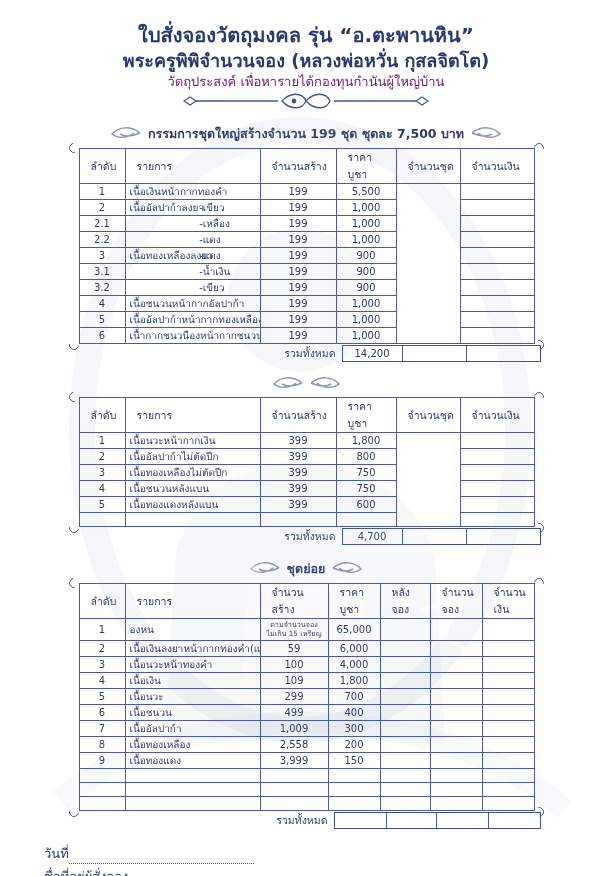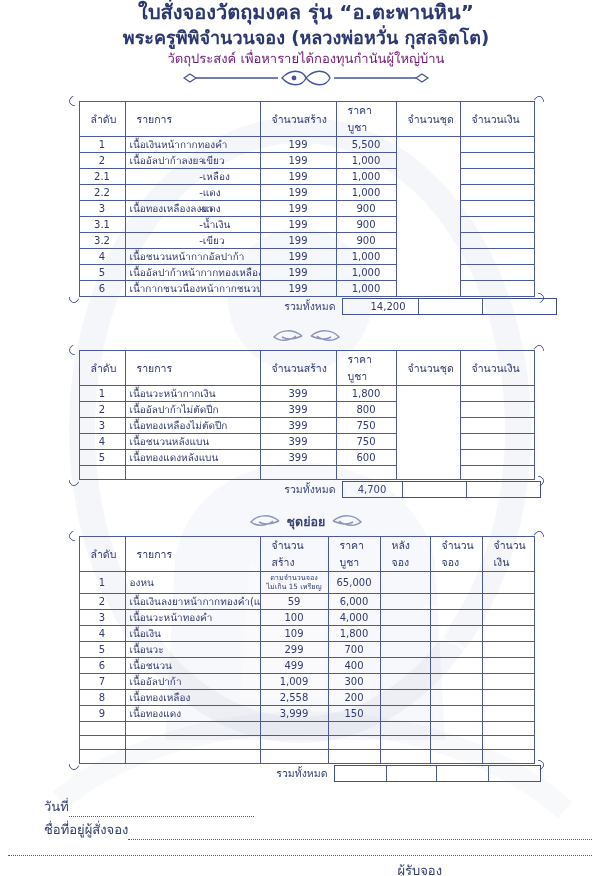--- a/index.html
+++ b/index.html
@@ -5,21 +5,21 @@
   html,body{margin:0;padding:0;background:#e8e8e8;}
   .page{
     width:612px;height:876px;position:relative;margin:0 auto;
     background:#ffffff;overflow:hidden;
     font-family:"DejaVu Sans","Liberation Sans",sans-serif;
     color:#2e3a6e;
   }
   
   .wm{position:absolute;left:0;top:0;pointer-events:none;}
   
-  .hdr{position:relative;text-align:center;padding-top:1px;line-height:1.18;}
+  .hdr{position:relative;text-align:center;padding-top:24px;line-height:1.18;}
   .t1{font-size:20px;font-weight:bold;color:#2b3870;}
   .t2{font-size:18px;font-weight:bold;color:#2b3870;margin-top:2px;}
   .t3{font-size:13px;color:#701a75;margin-top:3px;}
   .divider{margin-top:3px;height:18px;}
   
   .section{margin-top:14px;}
   .sec-title{display:flex;align-items:center;justify-content:center;gap:7px;
     font-size:12.5px;font-weight:bold;color:#2e3a6e;margin-bottom:4px;}
   .twrap{position:relative;width:455px;margin:0 auto;}
   table{border-collapse:collapse;width:455px;border:1.5px solid #3e4e8e;table-layout:fixed;}
@@ -84,20 +84,29 @@
         <circle cx="128" cy="9" r="2.4" fill="#44549a"></circle>
         <path d="M140,9 c8,-9 20,-9 24,0 c-4,9 -16,9 -24,0 z" fill="none" stroke="#44549a" stroke-width="1.3"></path>
         <line x1="168" y1="9" x2="250" y2="9" stroke="#44549a" stroke-width="1.4"></line>
         <path d="M250,9 l6,-4 l6,4 l-6,4 z" fill="none" stroke="#44549a" stroke-width="1.2"></path>
       </svg>
     </div>
   </div>
 
   <div id="sections">
       <div class="section">
+        <div class="sec-title">
+          <span><svg width="30" height="14" viewBox="0 0 30 14">
+              <path d="M29,7 C20,0 8,0 1,8 C7,13 17,12 23,7 M29,7 C22,10 14,11 9,8" fill="none" stroke="#8b95bb" stroke-width="1.5"></path>
+            </svg></span>
+          <span>กรรมการชุดใหญ่สร้างจำนวน 199 ชุด ชุดละ 7,500 บาท</span>
+          <span style="transform: scaleX(-1); display: inline-block;"><svg width="30" height="14" viewBox="0 0 30 14">
+              <path d="M29,7 C20,0 8,0 1,8 C7,13 17,12 23,7 M29,7 C22,10 14,11 9,8" fill="none" stroke="#8b95bb" stroke-width="1.5"></path>
+            </svg></span>
+        </div>
         <div class="twrap">
           <span class="curl tl"></span>
           <span class="curl tr"></span>
           <span class="curl bl"></span>
           <span class="curl br"></span>
           <table>
             <colgroup>
               <col style="width: 46px;">
               <col style="width: 135px;">
               <col style="width: 76px;">
@@ -187,21 +196,21 @@
                 <td class="c-price">1,000</td>
                 <td class="c-fill"></td>
               </tr>
             </tbody>
           </table>
         </div>
         <div class="trow">
           <div class="sp" style="width: 181px;"></div>
           <div class="lbl" style="width: 76px;">รวมทั้งหมด</div>
           <div class="tbox">
-            <div class="tc" style="width: 59px; margin-left: 16px;">14,200</div>
+            <div class="tc" style="width: 59px;">14,200</div>
             <div class="tc" style="width: 63px;"></div>
             <div class="tc" style="width: 73px;"></div>
           </div>
         </div>
       </div>
       <div class="section">
         <div class="sec-title">
           <span><svg width="30" height="14" viewBox="0 0 30 14">
               <path d="M29,7 C20,0 8,0 1,8 C7,13 17,12 23,7 M29,7 C22,10 14,11 9,8" fill="none" stroke="#8b95bb" stroke-width="1.5"></path>
             </svg></span>

